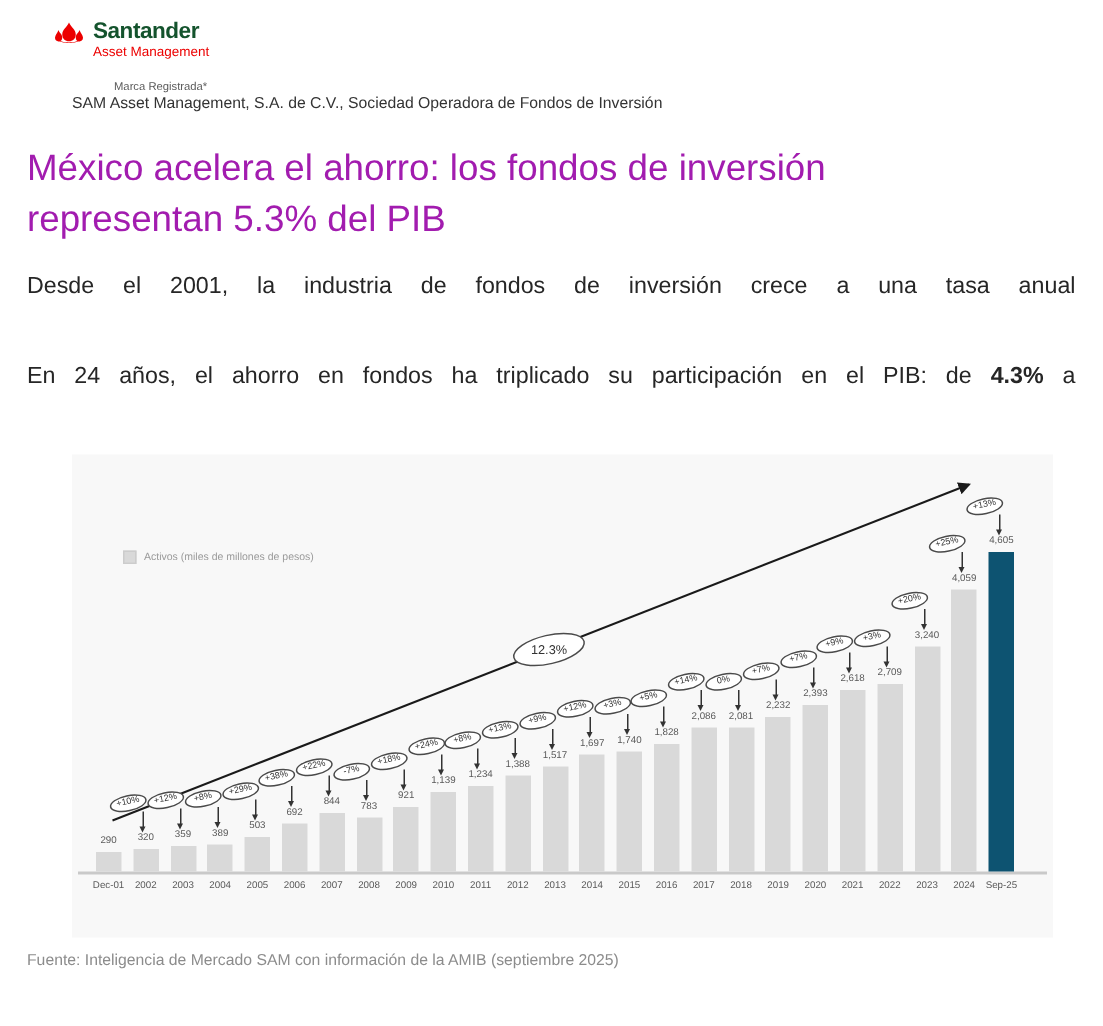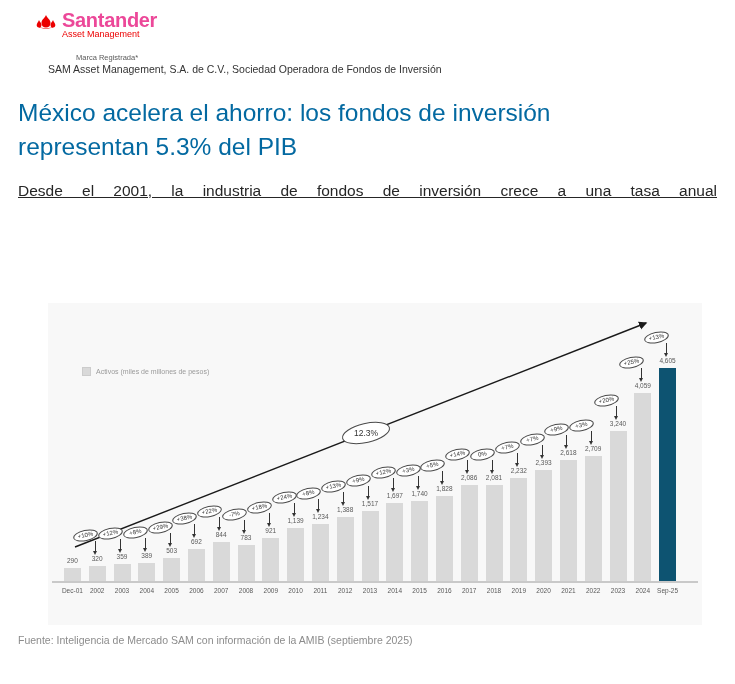--- a/index.html
+++ b/index.html
@@ -4,30 +4,30 @@
 <style>
   * { margin:0; padding:0; box-sizing:border-box; }
   html,body { width:735px; height:684px; background:#ffffff; overflow:hidden;
     font-family:"Liberation Sans", sans-serif; }
   body { position:relative; }
 
   
   .logo { position:absolute; left:35px; top:12px; display:flex; align-items:flex-start; }
   .flame { margin-top:2px; }
   .brand-text { margin-left:5px; }
-  .brand-name { color:#ec4899; font-weight:bold; font-size:20px; line-height:17px; letter-spacing:-0.3px; }
+  .brand-name { color:#14532d; font-weight:bold; font-size:15px; line-height:17px; letter-spacing:-0.3px; }
   .brand-sub { color:#ec0000; font-size:9px; line-height:11px; }
   .trademark { position:absolute; left:48px; top:53px; font-size:7.5px; color:#5a5a5a;margin-left:28px; }
   .company { position:absolute; left:48px; top:63px; font-size:10.5px; color:#333333; }
 
   
-  .headline { position:absolute; left:18px; top:96px; width:705px; color:#0369a1;
+  .headline { position:absolute; left:18px; top:96px; width:705px; color:#a21caf;
     font-size:24.5px; line-height:34px; font-weight:500; }
   .para { position:absolute; left:18px; width:699px; color:#262626; font-size:15.5px; line-height:22px; }
-  .para .jline { text-align:justify; text-align-last:justify;text-decoration:underline; }
+  .para .jline { text-align:justify; text-align-last:justify; }
   .p1 { top:180px; }
   .p2 { top:240px; }
   .para b { font-weight:bold; }
 
   
   .chart-panel { position:absolute; left:48px; top:303px; width:654px; height:322px;
     background:#f8f8f8; }
   .legend { position:absolute; left:34px; top:64px; display:flex; align-items:center; gap:5px; z-index:4; }
   .legend-swatch { width:9px; height:9px; background:#d9d9d9; border:1px solid #cccccc; }
   .legend-text { font-size:7px; color:#9a9a9a; }
@@ -70,20 +70,21 @@
 <div class="headline">
   <div>México acelera el ahorro: los fondos de inversión</div>
   <div>representan 5.3% del PIB</div>
 </div>
 
 <div class="para p1">
   <div class="jline">Desde el 2001, la industria de fondos de inversión crece a una tasa anual</div>
 </div>
 
 <div class="para p2">
+  <div class="jline"><span>En 24 años, el ahorro en fondos ha triplicado su participación en el PIB: de </span><b>4.3%</b><span> a</span></div>
 </div>
 
 <div class="chart-panel" id="chart-canvas">
   <div class="legend">
     <span class="legend-swatch"></span>
     <span class="legend-text">Activos (miles de millones de pesos)</span>
   </div>
   <svg class="chart-svg" width="654" height="322" viewBox="0 0 654 322">
     <defs>
       <marker id="ah" markerWidth="7" markerHeight="7" refX="5" refY="3" orient="auto">

